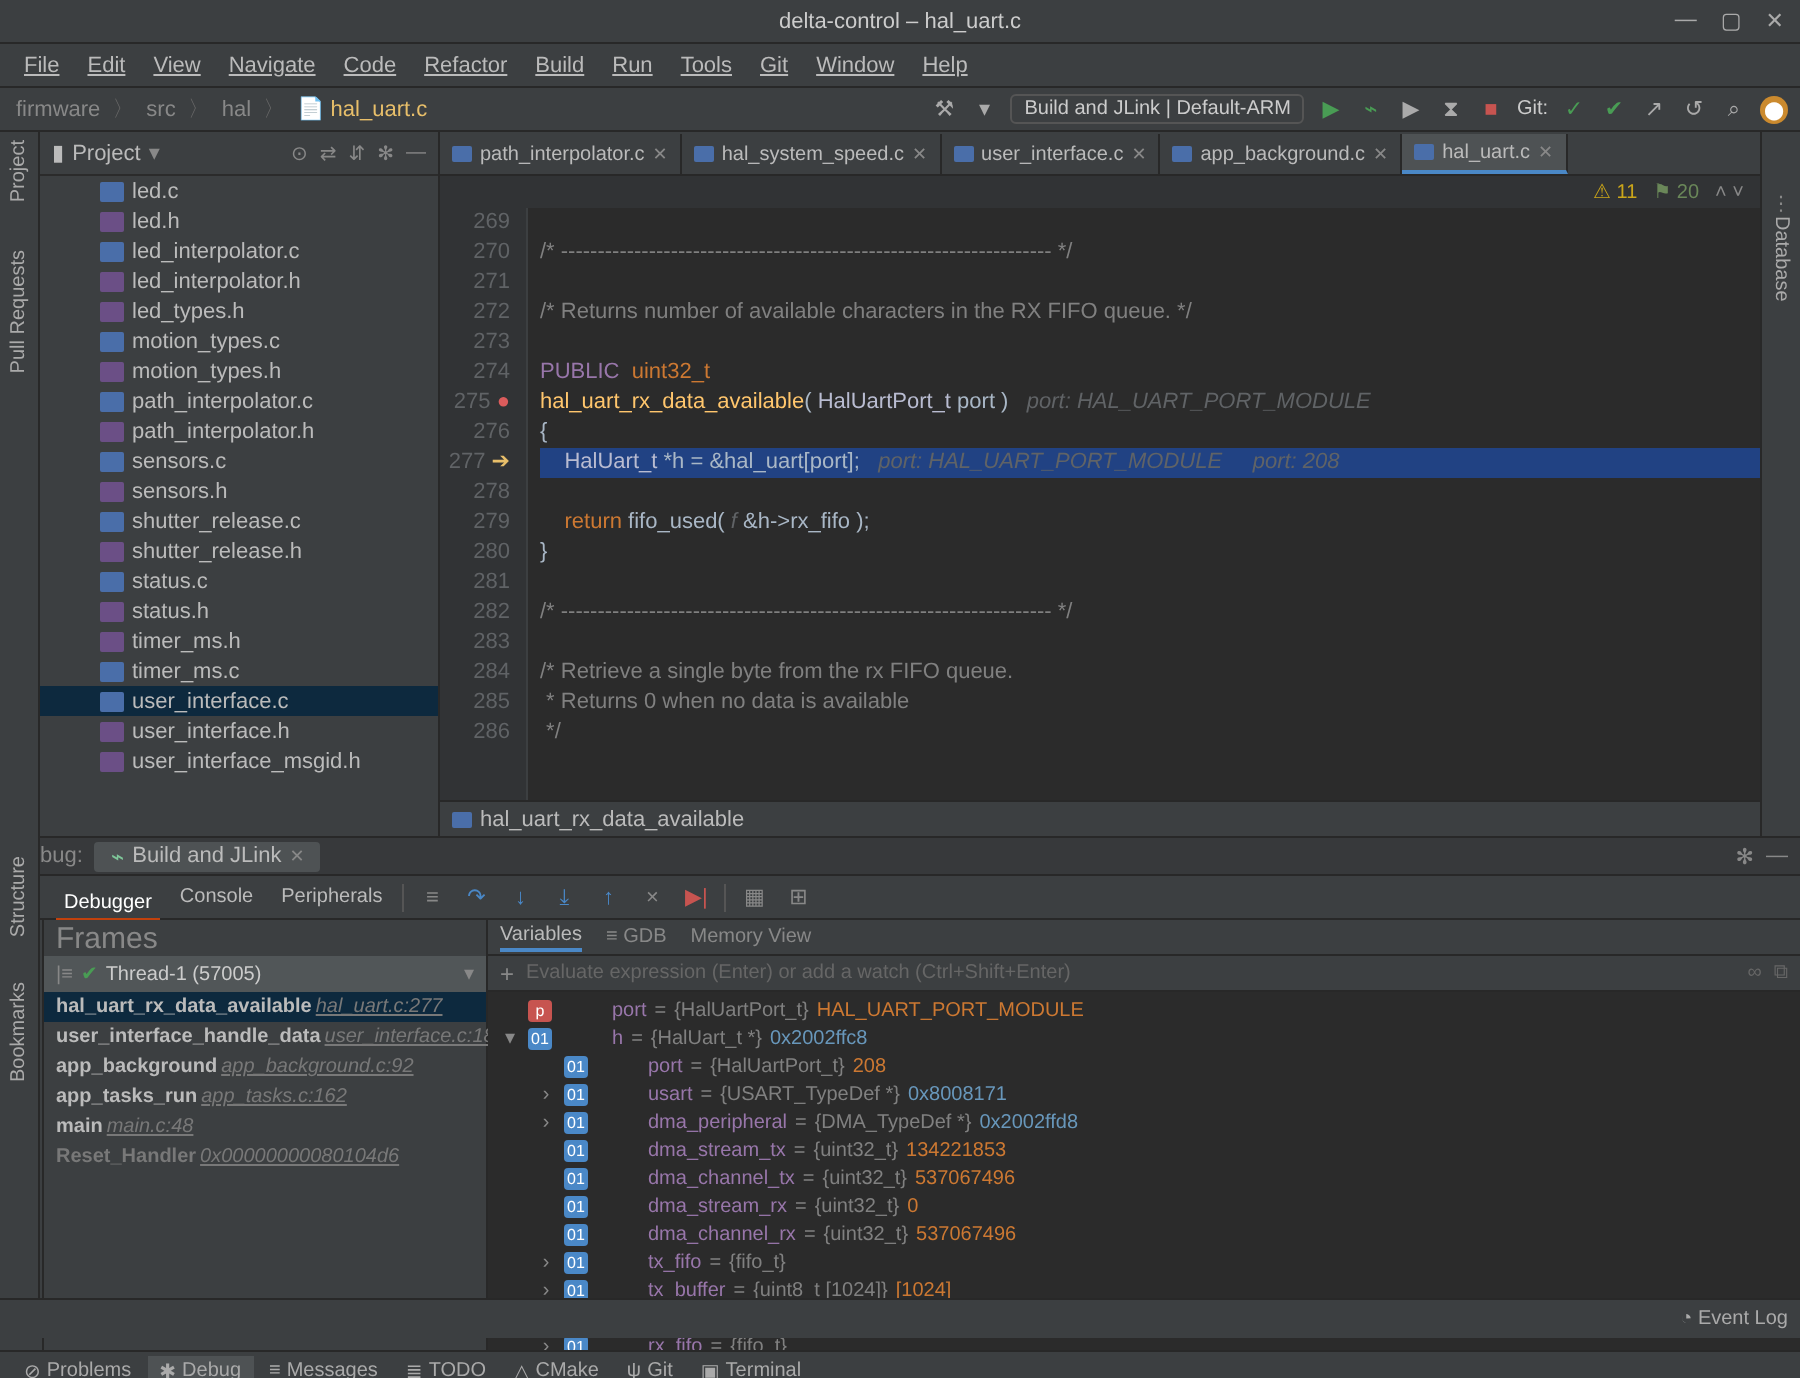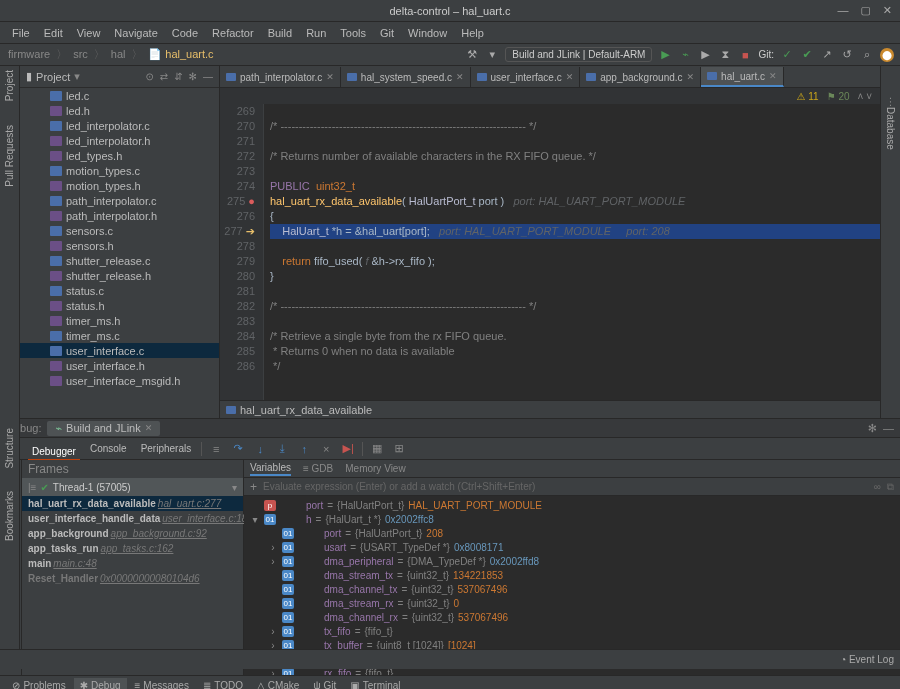--- a/index.html
+++ b/index.html
@@ -1,21 +1,21 @@
 <!DOCTYPE html>
 <html><head>
 <meta charset="utf-8">
 <style>
 * { margin: 0; padding: 0; box-sizing: border-box; font-family: "Segoe UI", Arial, sans-serif; }
 body { background: #2b2b2b; color: #bbb; font-size: 11px; overflow: hidden; width: 900px; height: 689px; position: relative; }
 .titlebar { background: #3c3f41; height: 22px; display: flex; align-items: center; justify-content: center; position: relative; color: #ccc; font-size: 11px; border-bottom: 1px solid #282828; }
 .titlebar .winbtns { position: absolute; right: 8px; display: flex; gap: 12px; color: #aaa; font-size: 11px; }
 .titlebar .winbtns span { cursor: pointer; }
 .menubar { background: #3c3f41; height: 22px; display: flex; align-items: center; padding: 0 6px; gap: 2px; border-bottom: 1px solid #282828; font-size: 11px; }
-.menubar span { padding: 2px 6px; cursor: pointer; }
+.menubar span { padding: 2px 6px; cursor: pointer; text-decoration: underline; }
 .navbar { background: #3c3f41; height: 22px; display: flex; align-items: center; padding: 0 6px; border-bottom: 1px solid #282828; font-size: 11px; color: #888; }
 .crumb { padding: 0 2px; }
 .crumb.sep { color: #666; padding: 0 4px; }
 .crumb.file { color: #e8bf6a; }
 .navbar .rightcluster { margin-left: auto; display: flex; align-items: center; gap: 6px; }
 .rc-build { border: 1px solid #555; padding: 1px 6px; border-radius: 3px; color: #ccc; font-size: 10px; }
 .rc-icn { width: 14px; height: 14px; display: inline-flex; align-items: center; justify-content: center; color: #aaa; font-size: 11px; }
 .rc-play { color: #499c54; }
 .rc-bug { color: #499c54; }
 .rc-stop { color: #c75450; }
@@ -75,21 +75,21 @@
 .dbgtools .t.active { border-bottom: 4px solid #c2410c; color: #fff; margin-top: 10px; }
 .dbgtools .sep { width: 1px; height: 14px; background: #555; }
 .dbgtools .i { color: #888; font-size: 11px; width: 16px; text-align: center; }
 
 .dbgbody { display: flex; height: 215px; background: #3c3f41; }
 .dbgleft { width: 22px; background: #3c3f41; border-right: 1px solid #282828; display: flex; flex-direction: column; align-items: center; gap: 8px; padding-top: 4px; font-size: 11px; }
 .dbgleft .i { color: #888; }
 .dbgleft .i.green { color: #499c54; }
 .dbgleft .i.red { color: #c75450; }
 .frames { width: 222px; background: #3c3f41; border-right: 1px solid #282828; display: flex; flex-direction: column; }
-.frames .hdr { height: 18px; background: #3c3f41; padding-left: 6px; color: #888; font-size: 12px; display: flex; align-items: center; }
+.frames .hdr { height: 18px; background: #3c3f41; padding-left: 6px; color: #888; font-size: 15px; display: flex; align-items: center; }
 .thread { height: 18px; background: #515658; display: flex; align-items: center; padding: 0 6px; font-size: 10px; gap: 4px; color: #ccc; }
 .thread .chk { color: #499c54; }
 .frames .fr { height: 15px; padding: 0 6px; display: flex; align-items: center; font-size: 10px; color: #bbb; }
 .frames .fr.sel { background: #0d293e; }
 .frames .fr .loc { color: #787878; font-style: italic; padding-left: 2px; text-decoration: underline; }
 .frames .fr.dim { color: #787878; }
 
 .vars { flex: 1; background: #2b2b2b; display: flex; flex-direction: column; }
 .vtabs { height: 18px; background: #3c3f41; display: flex; align-items: center; padding-left: 6px; gap: 12px; font-size: 10px; border-bottom: 1px solid #282828; }
 .vtabs .vt0 { color: #bbb; border-bottom: 2px solid #4a88c7; padding-bottom: 1px; }

